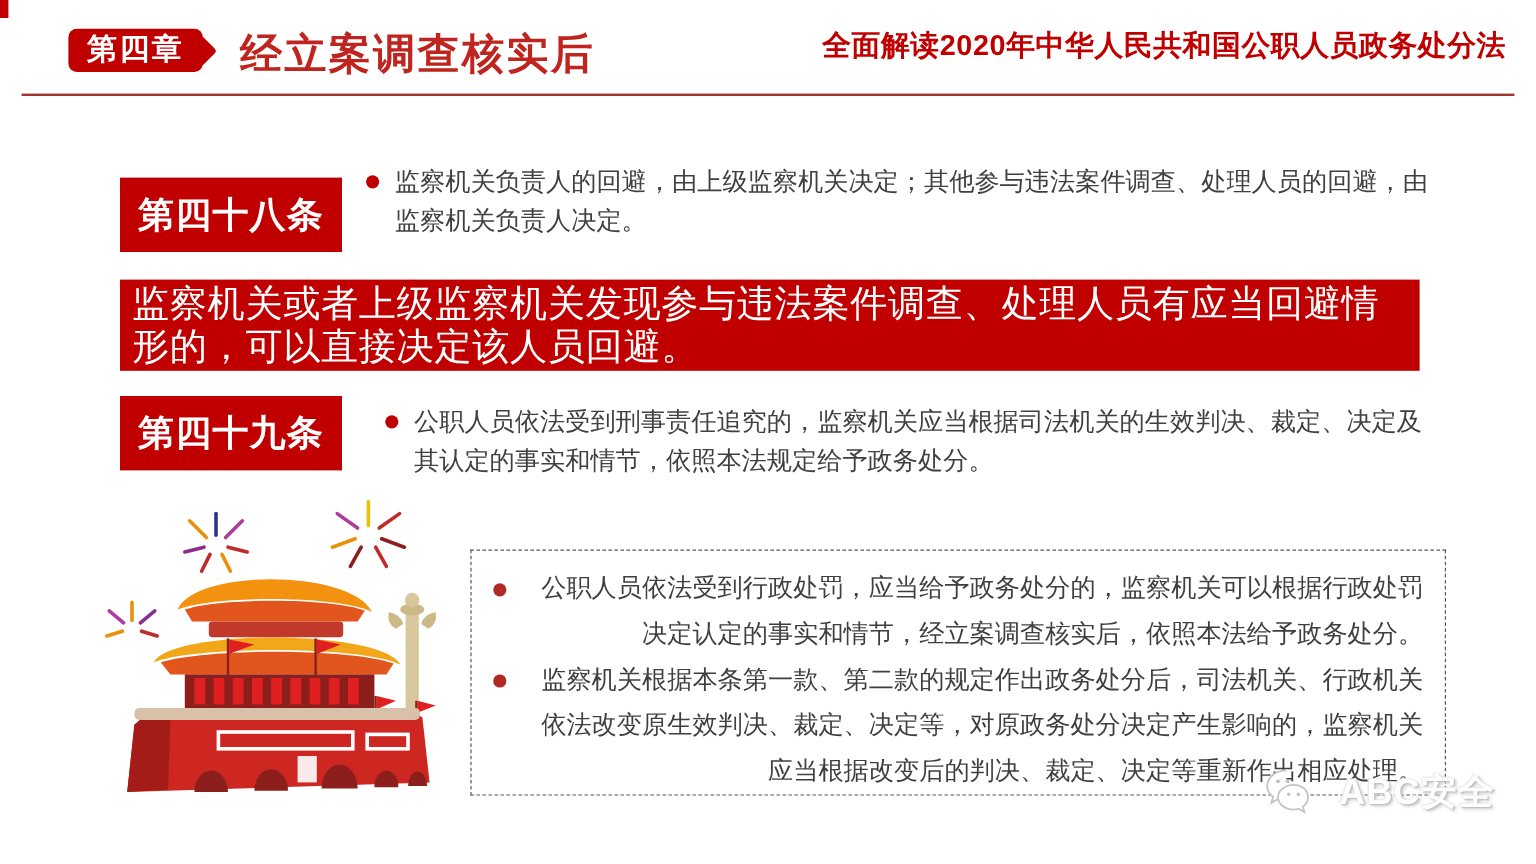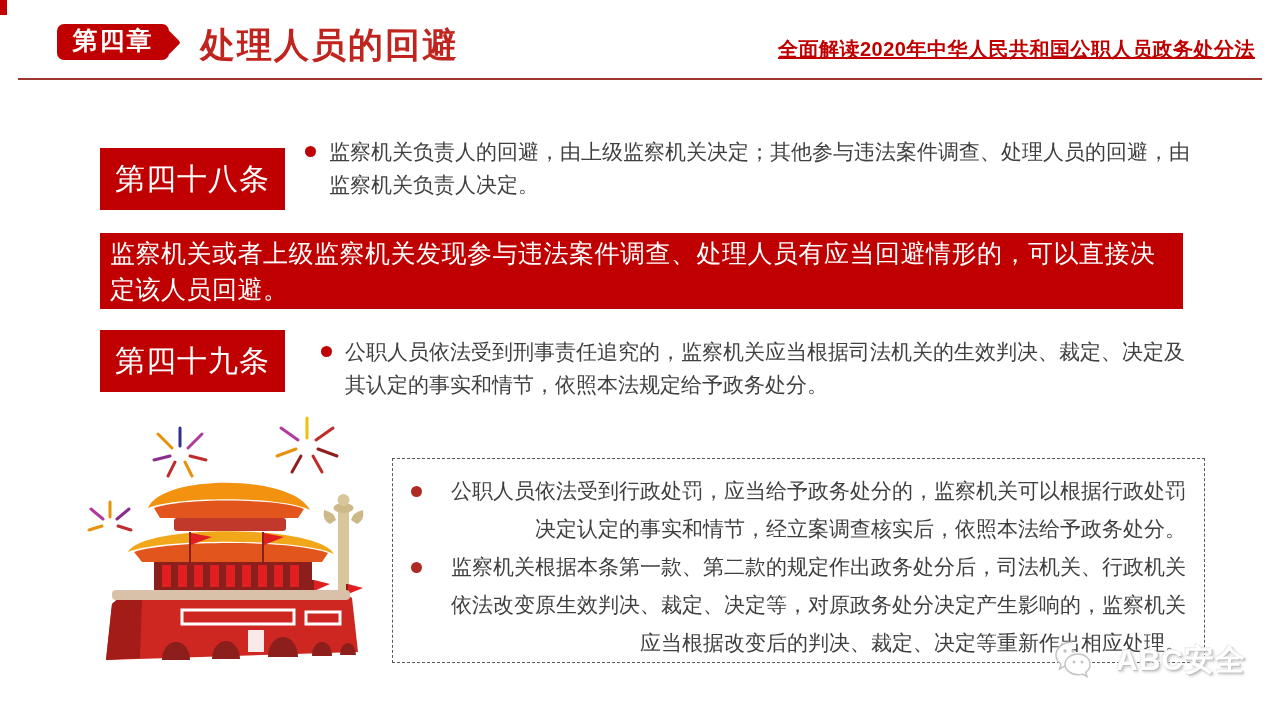--- a/index.html
+++ b/index.html
@@ -13,41 +13,41 @@
   
   .chapter-badge { position:absolute; left:57px; top:24px; width:112px; height:36px;
     background:#c00000; border-radius:7px; display:flex; justify-content:center; }
   .chapter-badge .badge-text { color:#ffffff; font-size:25px; font-weight:bold; letter-spacing:2px; }
   .badge-arrow { position:absolute; left:158px; top:33px; width:19px; height:19px;
     background:#c00000; transform:rotate(45deg); border-radius:3px; }
 
   .page-title { position:absolute; left:200px; top:22px; font-size:35px; font-weight:bold;
     color:#c0241e; letter-spacing:2px; }
 
-  .subtitle { position:absolute; right:25px; top:36px; font-size:20px; font-weight:bold;
-    color:#c00000; letter-spacing:0.5px;text-decoration:underline; }
+  .subtitle { position:absolute; right:25px; top:22px; font-size:24px; font-weight:bold;
+    color:#c00000; letter-spacing:0.5px; }
 
   .divider { position:absolute; left:18px; top:78px; width:1244px; height:2px; background:#9e3530; }
 
   
   .article-badge { position:absolute; width:185px; height:62px; background:#c00000;
-    color:#ffffff; font-size:30px; font-weight:normal; letter-spacing:1px;
+    color:#ffffff; font-size:30px; font-weight:bold; letter-spacing:1px;
     display:flex; align-items:center; justify-content:center; }
   .badge-48 { left:100px; top:148px; }
   .badge-49 { left:100px; top:330px; }
 
   .article-body { position:absolute; display:flex; gap:13px; }
   .body-48 { left:305px; top:135px; width:890px; }
   .body-49 { left:321px; top:335px; width:875px;justify-content:flex-end; }
   .dot { flex:0 0 auto; width:11px; height:11px; border-radius:50%; background:#c00000; margin-top:11px; }
   .article-body p { font-size:21px; line-height:33px; color:#404040; }
 
   
   .banner { position:absolute; left:100px; top:233px; width:1083px; height:76px;
-    background:#c00000; color:#ffffff; font-size:25px; line-height:36px;
+    background:#c00000; color:#ffffff; font-size:31px; line-height:36px;
     padding:2px 10px; letter-spacing:0.5px; }
 
   
   .note-box { position:absolute; left:392px; top:458px; width:813px; height:205px;
     border:1px dashed #595959; padding:13px 18px 10px 18px; }
   .note-item { display:flex; gap:14px;text-align:right; }
   .note-item .dot { background:#b02a25; margin-top:14px; }
   .note-item p { font-size:21px; line-height:38px; color:#3f3f3f; }
 
   
@@ -62,21 +62,21 @@
 <body>
 
 <div class="slide">
 
   <div class="corner-strip"></div>
 
   <div class="chapter-badge">
     <span class="badge-text">第四章</span>
   </div>
   <div class="badge-arrow"></div>
-  <h1 class="page-title">处理人员的回避</h1>
+  <h1 class="page-title">经立案调查核实后</h1>
   <div class="subtitle">全面解读2020年中华人民共和国公职人员政务处分法</div>
   <div class="divider"></div>
 
   <div class="article-badge badge-48">第四十八条</div>
   <div class="article-body body-48">
     <span class="dot"></span>
     <p>监察机关负责人的回避，由上级监察机关决定；其他参与违法案件调查、处理人员的回避，由监察机关负责人决定。</p>
   </div>
 
   <div class="banner">监察机关或者上级监察机关发现参与违法案件调查、处理人员有应当回避情形的，可以直接决定该人员回避。</div>

